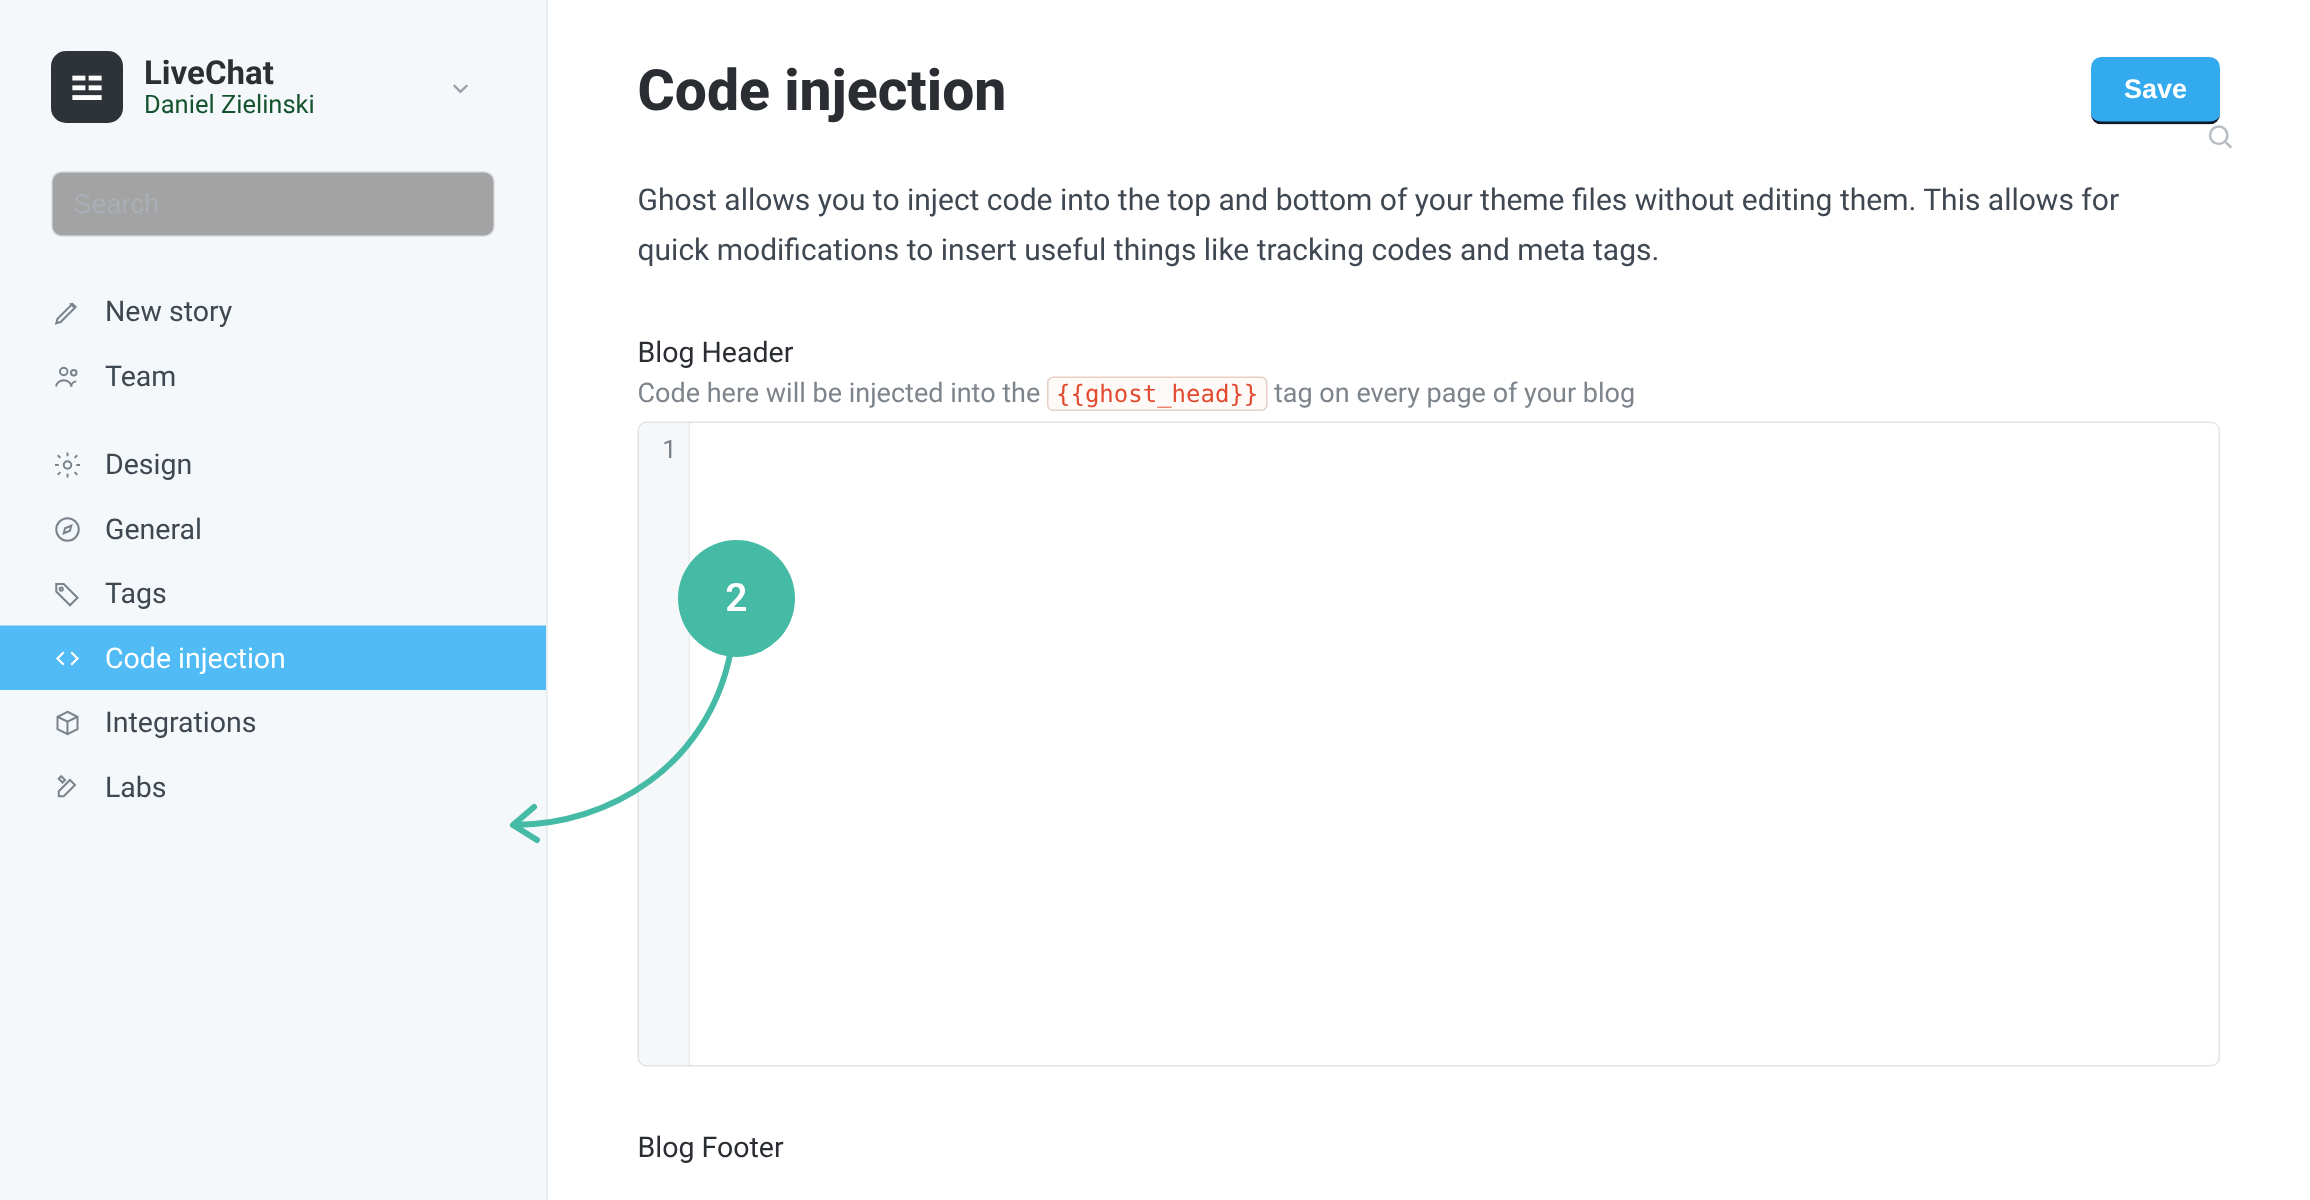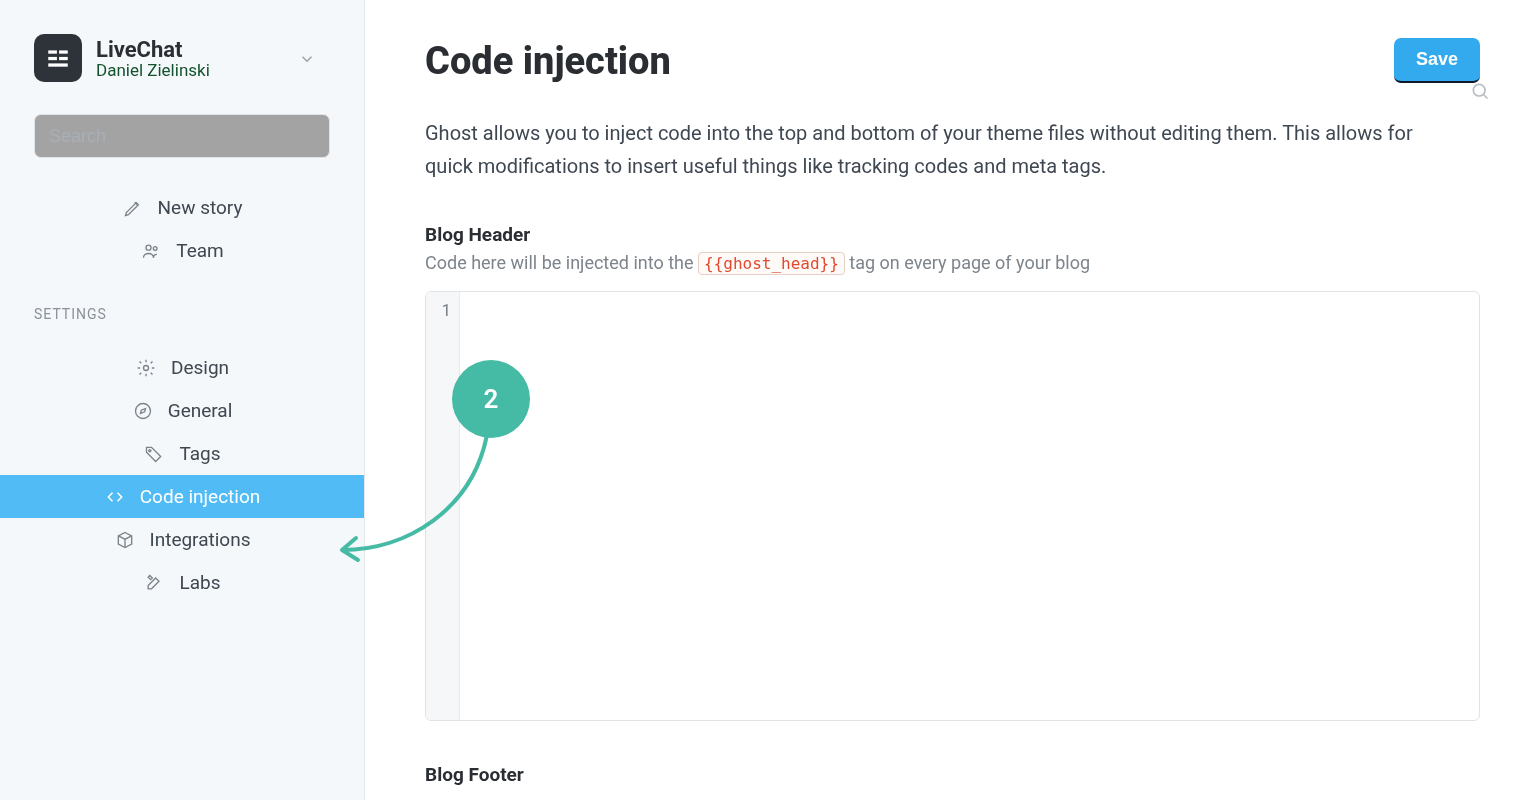--- a/index.html
+++ b/index.html
@@ -76,21 +76,20 @@
   }
   .nav { padding: 8px 0; }
   .nav-item {
     display: flex;
     align-items: center;
     gap: 14px;
     padding: 10px 34px;
     font-size: 19px;
     color: #3f4750;
     cursor: pointer;
-    justify-content: center;
   }
   .nav-item .icon {
     width: 22px;
     height: 22px;
     display: flex;
     align-items: center;
     justify-content: center;
     color: #7a828a;
     flex-shrink: 0;
   }
@@ -136,28 +135,28 @@
   }
   .description {
     font-size: 20px;
     line-height: 1.65;
     color: #3f4852;
     margin-bottom: 40px;
     max-width: 1000px;
   }
   .section-title {
     font-size: 19px;
-    font-weight: 700;
+    font-weight: 400;
     color: #2a2e33;
     margin-bottom: 6px;
   }
   .section-sub {
     font-size: 18px;
     color: #7d848c;
-    margin-bottom: 18px;
+    margin-bottom: 8px;
   }
   .code-tag {
     font-family: ui-monospace, Menlo, Consolas, monospace;
     color: #e2492f;
     border: 1px solid #e7cfc6;
     background: #fdfaf8;
     padding: 1px 5px;
     border-radius: 4px;
     font-size: 16px;
   }
@@ -255,21 +254,20 @@
             <circle cx="9" cy="8" r="3"></circle>
             <circle cx="17" cy="9" r="2.2"></circle>
             <path d="M3 20c0-3 3-5 6-5s6 2 6 5"></path>
             <path d="M15 20c0-2 1.5-4 4-4"></path>
           </svg>
       </span>
       <span>Team</span>
     </div>
   </div>
 
-  <div class="nav-section-label">SETTINGS</div>
 
   <div class="nav">
     <div class="nav-item">
       <span class="icon">
         <svg width="20" height="20" viewBox="0 0 24 24" fill="none" stroke="currentColor" stroke-width="1.6">
             <circle cx="12" cy="12" r="3"></circle>
             <path d="M12 2v3M12 19v3M4.2 4.2l2.1 2.1M17.7 17.7l2.1 2.1M2 12h3M19 12h3M4.2 19.8l2.1-2.1M17.7 6.3l2.1-2.1"></path>
           </svg>
       </span>
       <span>Design</span>

